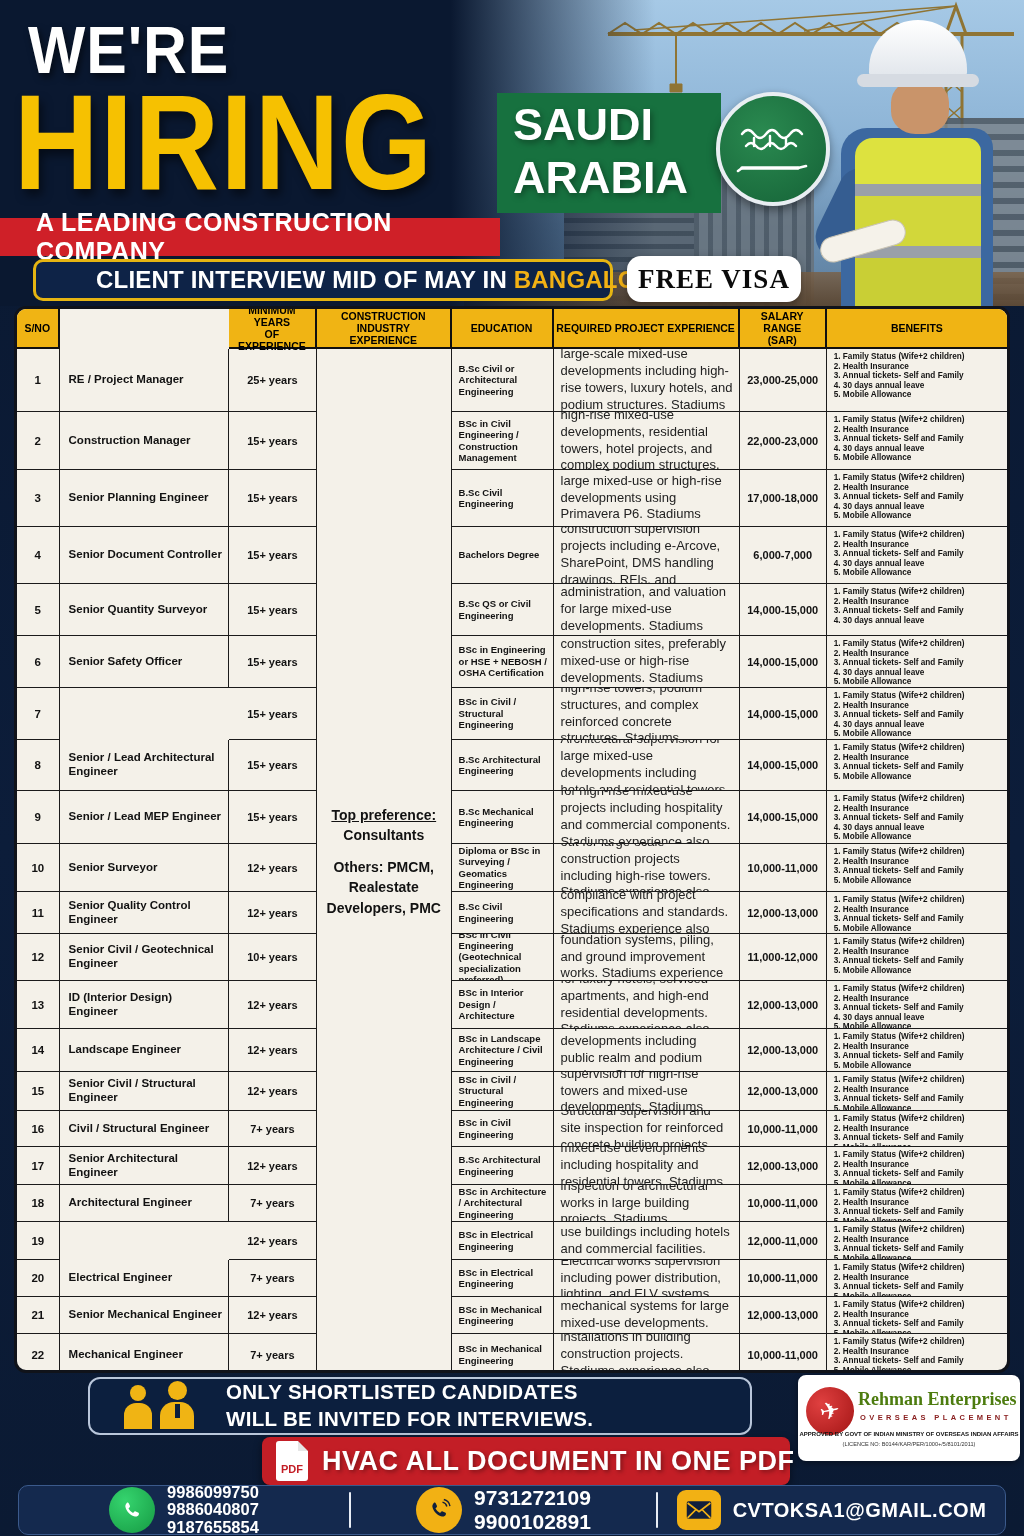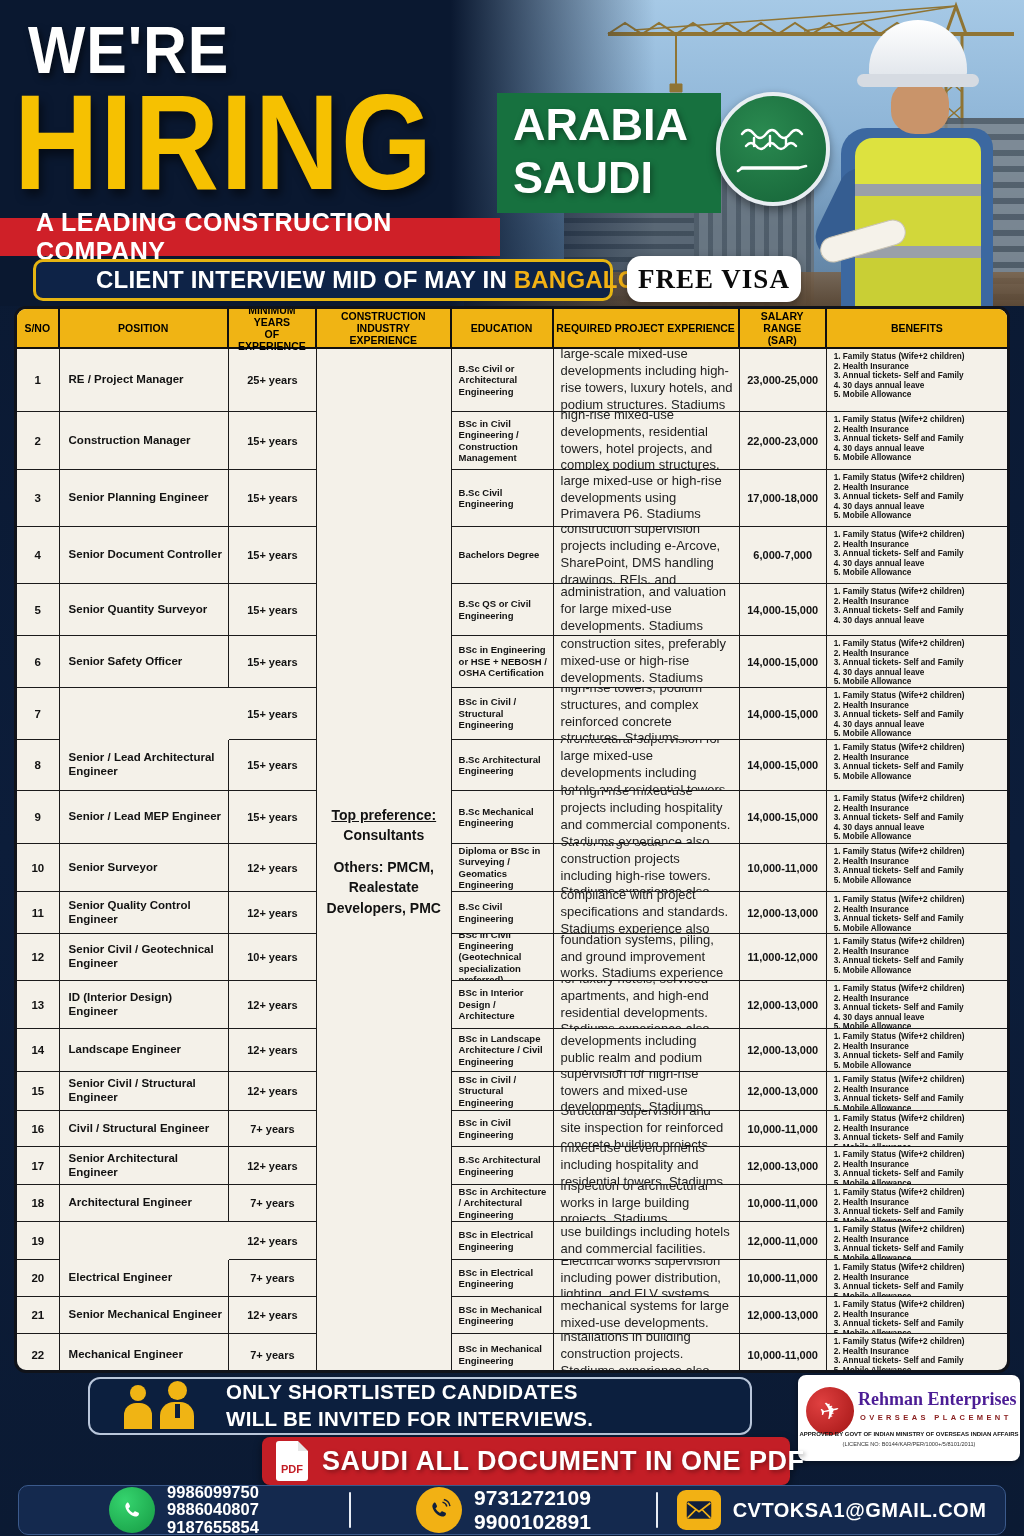--- a/index.html
+++ b/index.html
@@ -100,21 +100,21 @@
   .p-body2 { left:36px; top:19px; width:34px; height:27px; border-radius:14px 14px 0 0; }
   .p-tie   { left:51px; top:21px; width:5px; height:14px; background:#0c1f3e !important; }
   .shortlist-text { color:#fff; font-weight:800; font-size:20.5px; line-height:1.3; letter-spacing:.3px; }
 
   .agency-card { position:absolute; left:798px; top:2px; width:222px; height:86px; background:#fff;
                  border-radius:8px; box-shadow:0 2px 6px rgba(0,0,0,.4); overflow:hidden; }
   .agency-logo { position:absolute; left:8px; top:12px; width:48px; height:48px; border-radius:50%;
                  background:radial-gradient(circle at 35% 30%,#e04040,#a31515); display:flex; align-items:center;
                  justify-content:center; color:#fff; font-size:24px; transform:rotate(-12deg); }
   .agency-name { position:absolute; left:60px; top:14px; font-family:"Liberation Serif", serif;
-                 font-size:18px; font-weight:700; color:#4c1d95; }
+                 font-size:18px; font-weight:700; color:#4d7c0f; }
   .agency-sub { position:absolute; left:62px; top:38px; font-size:7.5px; letter-spacing:3.4px; color:#8a2020; font-weight:700; }
   .agency-approval { position:absolute; left:0; top:56px; width:100%; text-align:center; font-size:6px;
                      font-weight:800; color:#111; }
   .agency-licence { position:absolute; left:0; top:66px; width:100%; text-align:center; font-size:5.6px; color:#333; }
 
   .pdf-banner { position:absolute; left:262px; top:64px; width:528px; height:48px; background:#c31e26;
                 border-radius:8px; display:flex; align-items:center; gap:14px; padding-left:14px;
                 box-shadow:0 3px 8px rgba(0,0,0,.45); }
   .pdf-icon { position:relative; width:32px; height:40px; background:#fff; border-radius:3px; flex:0 0 auto; }
   .pdf-icon::before { content:""; position:absolute; right:0; top:0; border-style:solid; border-width:0 10px 10px 0;
@@ -172,22 +172,22 @@
       <div class="w-plans"></div>
       <div class="w-face"></div>
       <div class="w-helmet"></div>
       <div class="w-brim"></div>
     </div>
 
     <div class="were">WE'RE</div>
     <div class="hiring">HIRING</div>
 
     <div class="country-box">
+      <div>SAUDI</div>
       <div>ARABIA</div>
-      <div>SAUDI</div>
     </div>
 
     <div class="flag">
       <svg width="106" height="106" viewBox="0 0 106 106">
         <g stroke="#ffffff" fill="none" stroke-width="2.4" stroke-linecap="round">
           <path d="M22 38 q6 -8 12 0 q6 8 12 0 q6 -8 12 0 q6 8 12 0 q6 -8 12 0"></path>
           <path d="M26 50 q5 -6 10 0 q5 6 10 0 q5 -6 10 0 q5 6 10 0 q5 -6 10 0"></path>
           <path d="M34 42 v8 M50 40 v10 M66 42 v8"></path>
           <line x1="22" y1="72" x2="78" y2="72" stroke-width="3.4"></line>
           <path d="M78 72 l8 -2 M22 72 l-4 3" stroke-width="2.6"></path>
@@ -216,21 +216,20 @@
         <span>CLIENT INTERVIEW MID OF MAY IN</span>
         <span class="interview-city">BANGALORE</span>
       </div>
     </div>
 
     <div class="free-visa">FREE VISA</div>
   </div>
 
   <div class="table-card">
     <div class="hcell col-1">S/NO</div>
-    <div class="hcell col-2">POSITION</div>
     <div class="hcell col-3">MINIMUM YEARS
 OF EXPERIENCE</div>
     <div class="hcell col-4">CONSTRUCTION INDUSTRY
 EXPERIENCE</div>
     <div class="hcell col-5">EDUCATION</div>
     <div class="hcell col-6">REQUIRED PROJECT EXPERIENCE</div>
     <div class="hcell col-7">SALARY RANGE
 (SAR)</div>
     <div class="hcell col-8" style="border-right:none">BENEFITS</div>
 
@@ -511,21 +510,21 @@
       <div class="agency-name">Rehman Enterprises</div>
       <div class="agency-sub">OVERSEAS PLACEMENT</div>
       <div class="agency-approval">APPROVED BY GOVT OF INDIAN MINISTRY OF OVERSEAS INDIAN AFFAIRS</div>
       <div class="agency-licence">(LICENCE NO: B0144/KAR/PER/1000+/5/8101/2011)</div>
     </div>
 
     <div class="pdf-banner">
       <div class="pdf-icon">
           <span>PDF</span>
         </div>
-      <div class="pdf-text">SAUDI ALL DOCUMENT IN ONE PDF</div>
+      <div class="pdf-text">HVAC ALL DOCUMENT IN ONE PDF</div>
     </div>
 
     <div class="contact-bar">
       <div class="contact-sec sec-wa">
         <div class="wa-icon">
           <svg width="28" height="28" viewBox="0 0 32 32">
               <path fill="#ffffff" d="M10.2 7.6 c1-.4 1.8 0 2.2 .9 l1.2 2.6 c.3 .7 .1 1.4 -.5 1.9 l-1.1 1 c1 2.4 2.9 4.3 5.3 5.3 l1 -1.2 c.5 -.6 1.2 -.8 1.9 -.5 l2.7 1.2 c.9 .4 1.3 1.3 .9 2.2 c-.7 1.8 -2.6 2.9 -4.5 2.4 c-5.3 -1.3 -9.5 -5.5 -10.8 -10.8 c-.5 -1.9 .6 -3.8 1.7 -5 z"></path>
             </svg>
         </div>
         <div class="num-stack small">

